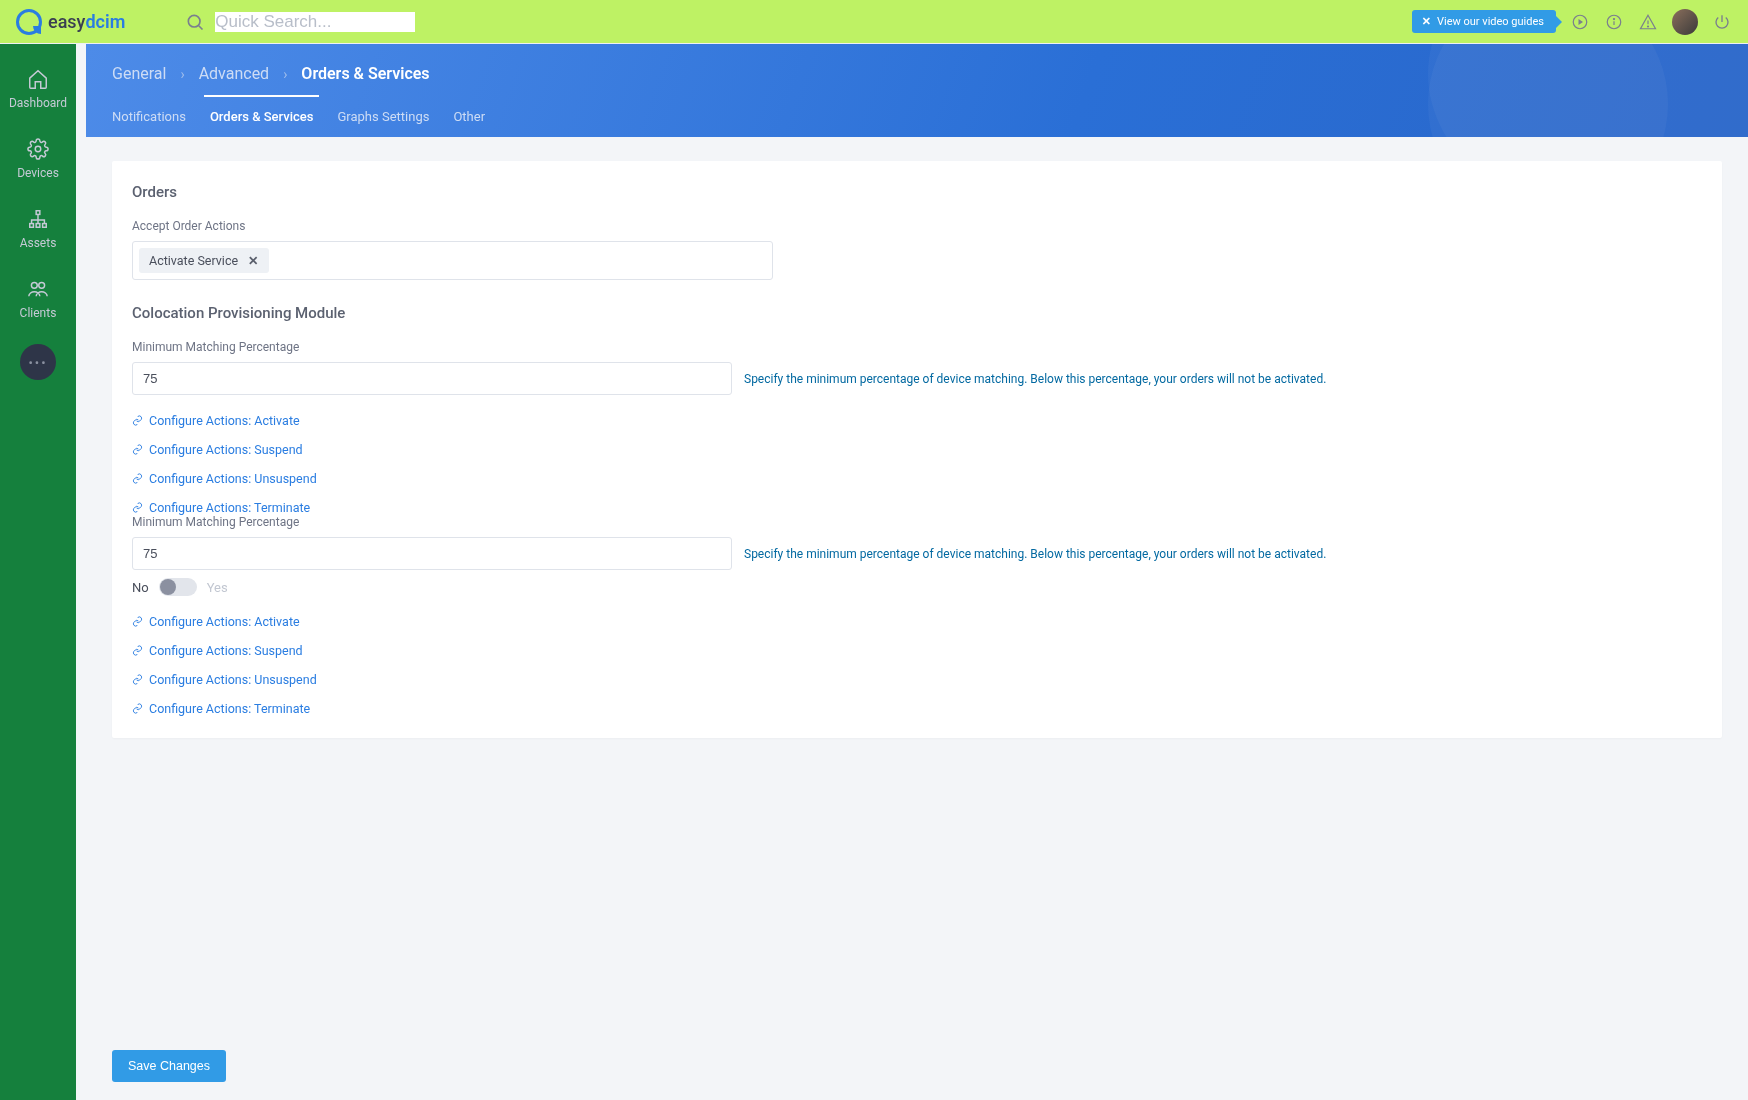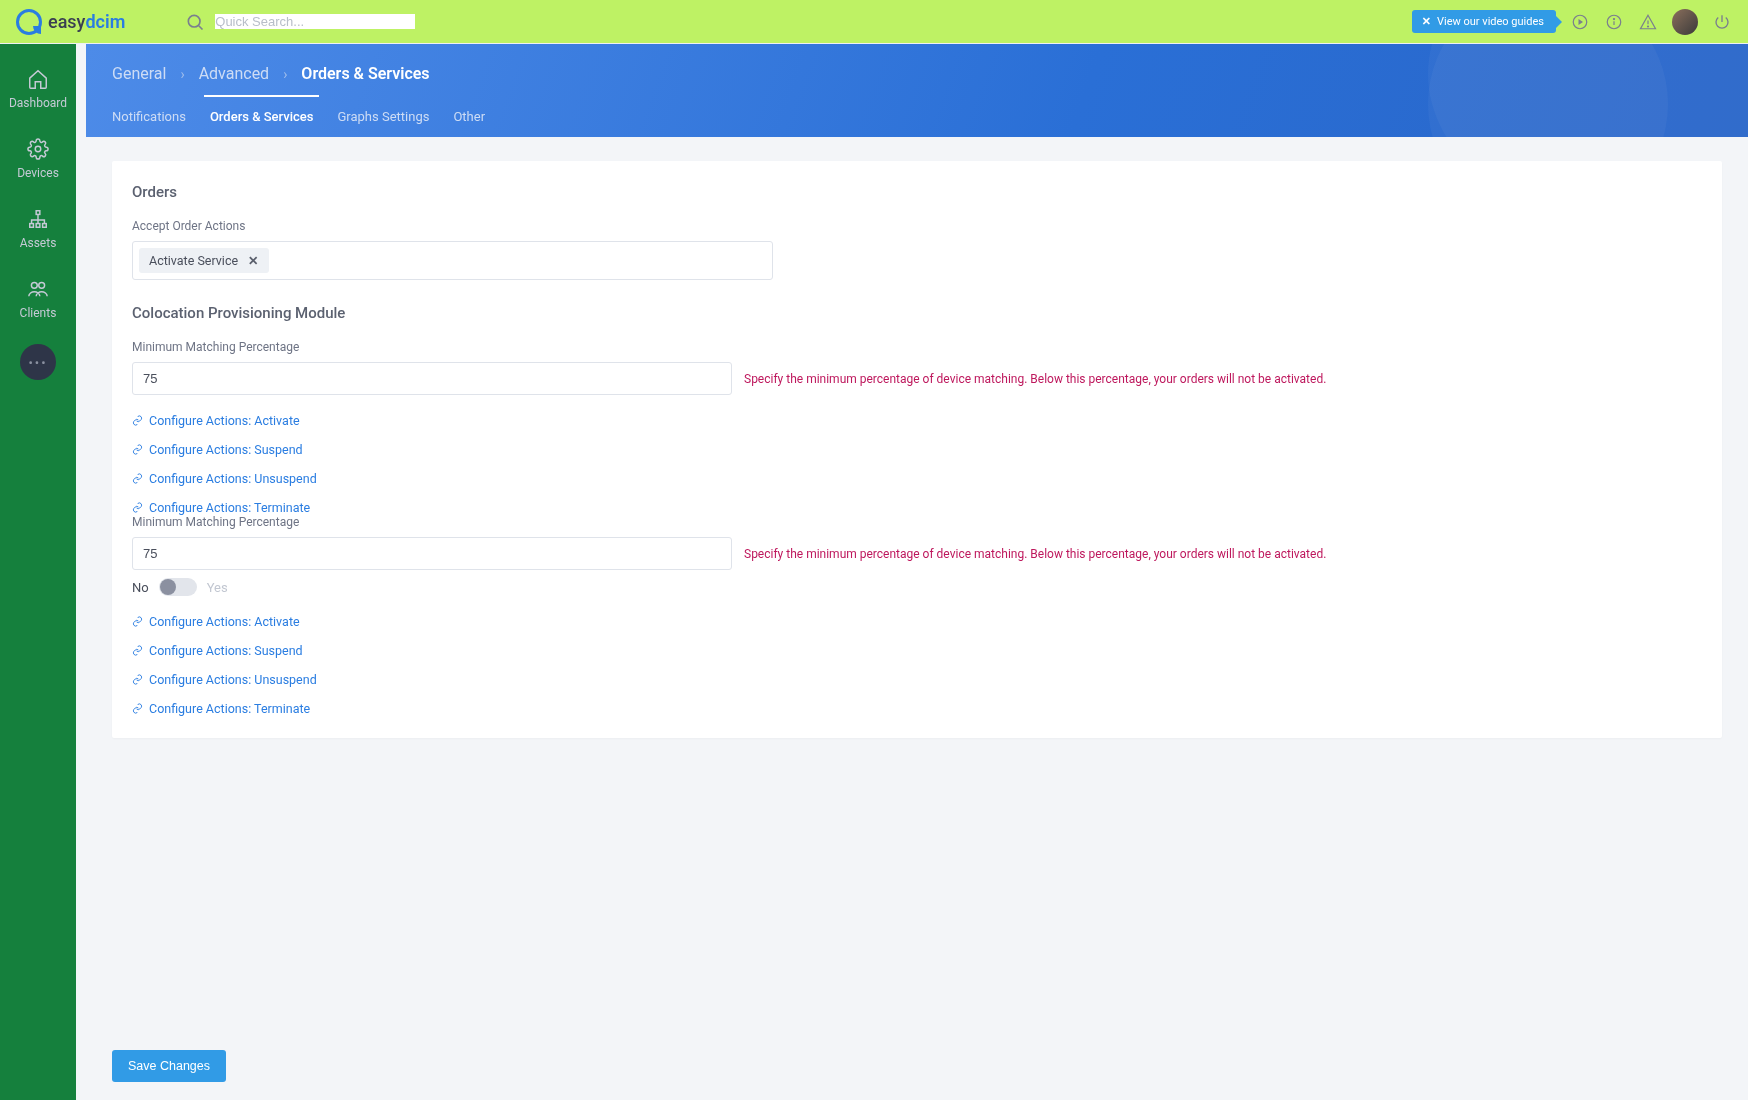--- a/index.html
+++ b/index.html
@@ -7,21 +7,21 @@
 .app { display: flex; height: 100vh; }
 
 
 .top-header { position: fixed; top: 0; left: 0; right: 0; height: 44px; background: #bef264; display: flex; align-items: center; padding: 0 16px; z-index: 100; border-bottom: 1px solid #eef0f4; }
 .logo { display: flex; align-items: center; gap: 6px; }
 .logo-icon { width: 26px; height: 26px; border-radius: 50%; border: 3px solid #2a7de1; position: relative; }
 .logo-icon::after { content: ''; position: absolute; width: 8px; height: 8px; background: #2a7de1; border-radius: 0 0 0 8px; bottom: -2px; right: -2px; }
 .logo-text { font-size: 18px; font-weight: 500; color: #3a3f51; }
 .logo-text .dc { color: #2a7de1; font-weight: 600; }
 .search-wrap { margin-left: 60px; display: flex; align-items: center; gap: 10px; color: #9aa1b1; }
-.search-input { border: none; outline: none; font-size: 13px; color: #666; width: 200px; }
+.search-input { border: none; outline: none; font-size: 17px; color: #666; width: 200px; }
 .search-input::placeholder { color: #b8bec9; }
 .header-right { margin-left: auto; display: flex; align-items: center; gap: 14px; }
 .video-badge { background: #319be6; color: #fff; padding: 5px 12px 5px 10px; border-radius: 3px; font-size: 11px; display: flex; align-items: center; gap: 6px; cursor: pointer; position: relative; }
 .video-badge::after { content: ''; position: absolute; right: -6px; top: 50%; transform: translateY(-50%); border-left: 6px solid #319be6; border-top: 6px solid transparent; border-bottom: 6px solid transparent; }
 .header-icon { width: 20px; height: 20px; color: #7a7f8e; cursor: pointer; display: flex; align-items: center; justify-content: center; }
 .avatar { width: 26px; height: 26px; border-radius: 50%; background: linear-gradient(135deg, #8b6f5c, #3a3a3a); cursor: pointer; }
 
 
 .sidebar { width: 76px; background: #15803d; padding-top: 56px; display: flex; flex-direction: column; align-items: center; gap: 4px; position: fixed; top: 0; bottom: 0; left: 0; }
 .sidebar-item { display: flex; flex-direction: column; align-items: center; gap: 6px; padding: 12px 0; color: #c5cad6; cursor: pointer; width: 100%; font-size: 12px; }
@@ -47,21 +47,21 @@
 
 .content { padding: 24px 26px 0; flex: 1; }
 .card { background: #fff; border-radius: 2px; padding: 22px 20px; box-shadow: 0 1px 2px rgba(0,0,0,0.03); }
 .section-title { font-size: 15px; color: #5b6170; font-weight: 500; margin-bottom: 18px; }
 .field-label { font-size: 12px; color: #6e7485; margin-bottom: 8px; display: flex; align-items: center; gap: 6px; }
 .chip-box { border: 1px solid #dfe3ea; border-radius: 3px; padding: 6px; min-height: 36px; display: flex; gap: 6px; width: 641px; max-width: 100%; }
 .chip { background: #eef1f5; padding: 5px 10px; border-radius: 3px; display: flex; align-items: center; gap: 10px; font-size: 12.5px; color: #4a4f5c; }
 .chip-x { cursor: pointer; font-weight: 600; color: #5a5f6c; }
 .input-row { display: flex; align-items: center; gap: 12px; }
 .text-input { border: 1px solid #dfe3ea; border-radius: 3px; padding: 8px 10px; width: 600px; font-size: 13px; color: #4a4f5c; outline: none; }
-.hint { color: #be185d; font-size: 12px; }
+.hint { color: #0369a1; font-size: 12px; }
 .link-list { margin-top: 18px; display: flex; flex-direction: column; gap: 14px; }
 .cfg-link { color: #2a7de1; font-size: 12.5px; display: flex; align-items: center; gap: 6px; cursor: pointer; }
 .link-icon { width: 11px; height: 11px; }
 .section-gap { margin-top: 24px; }
 
 .toggle-row { display: flex; align-items: center; gap: 10px; margin-top: 8px; }
 .toggle-label { font-size: 13px; color: #4a4f5c; }
 .toggle-label.off { color: #c2c7d1; }
 .toggle { width: 38px; height: 18px; background: #e2e5eb; border-radius: 10px; position: relative; cursor: pointer; }
 .toggle-knob { width: 16px; height: 16px; border-radius: 50%; background: #8b90a0; position: absolute; top: 1px; left: 1px; }

